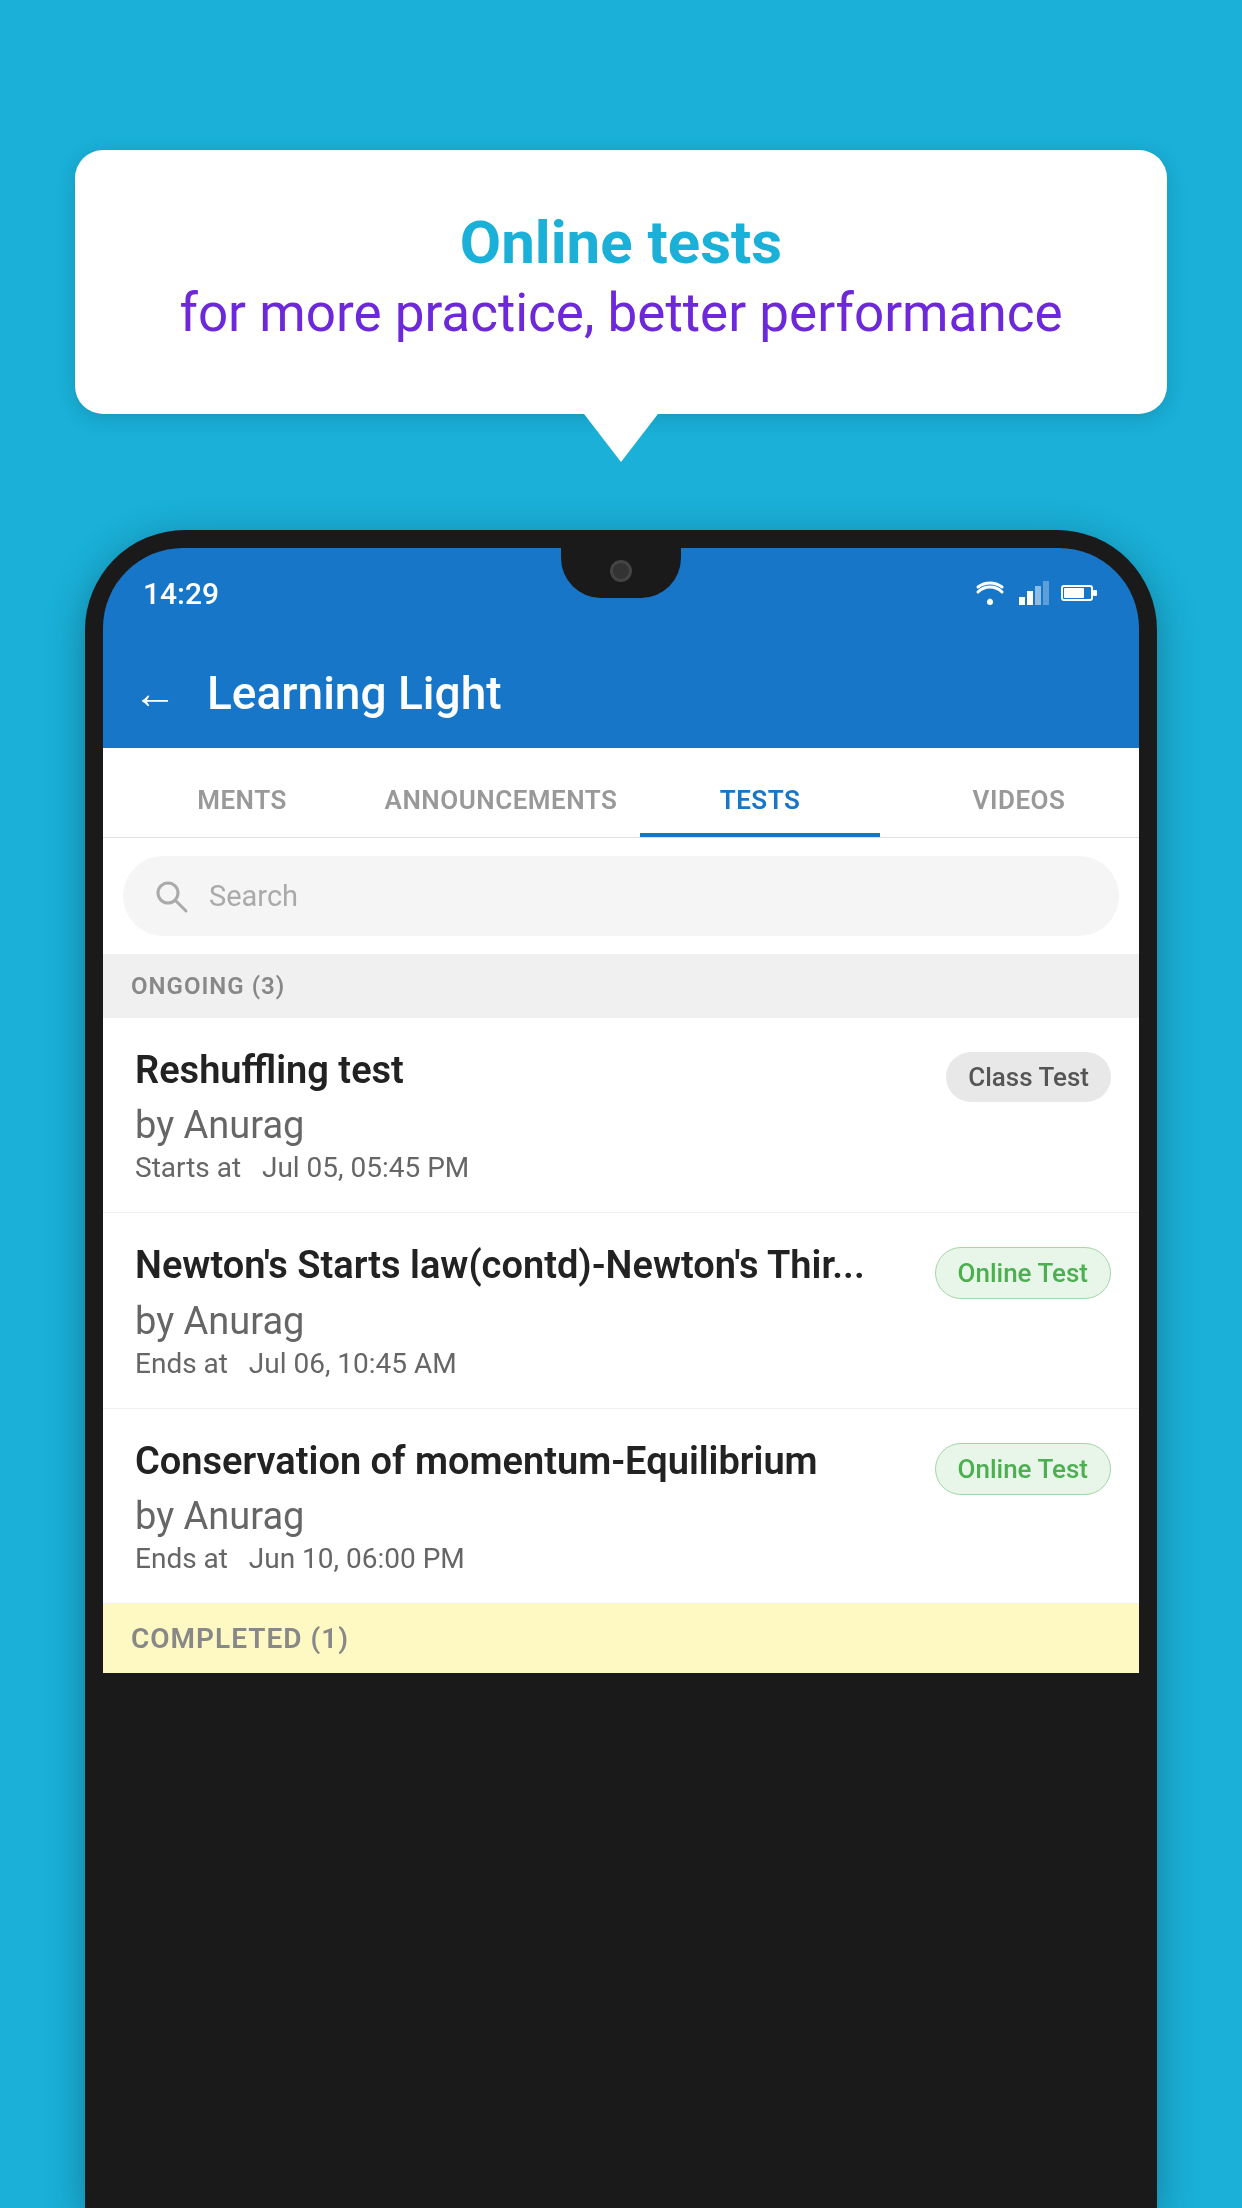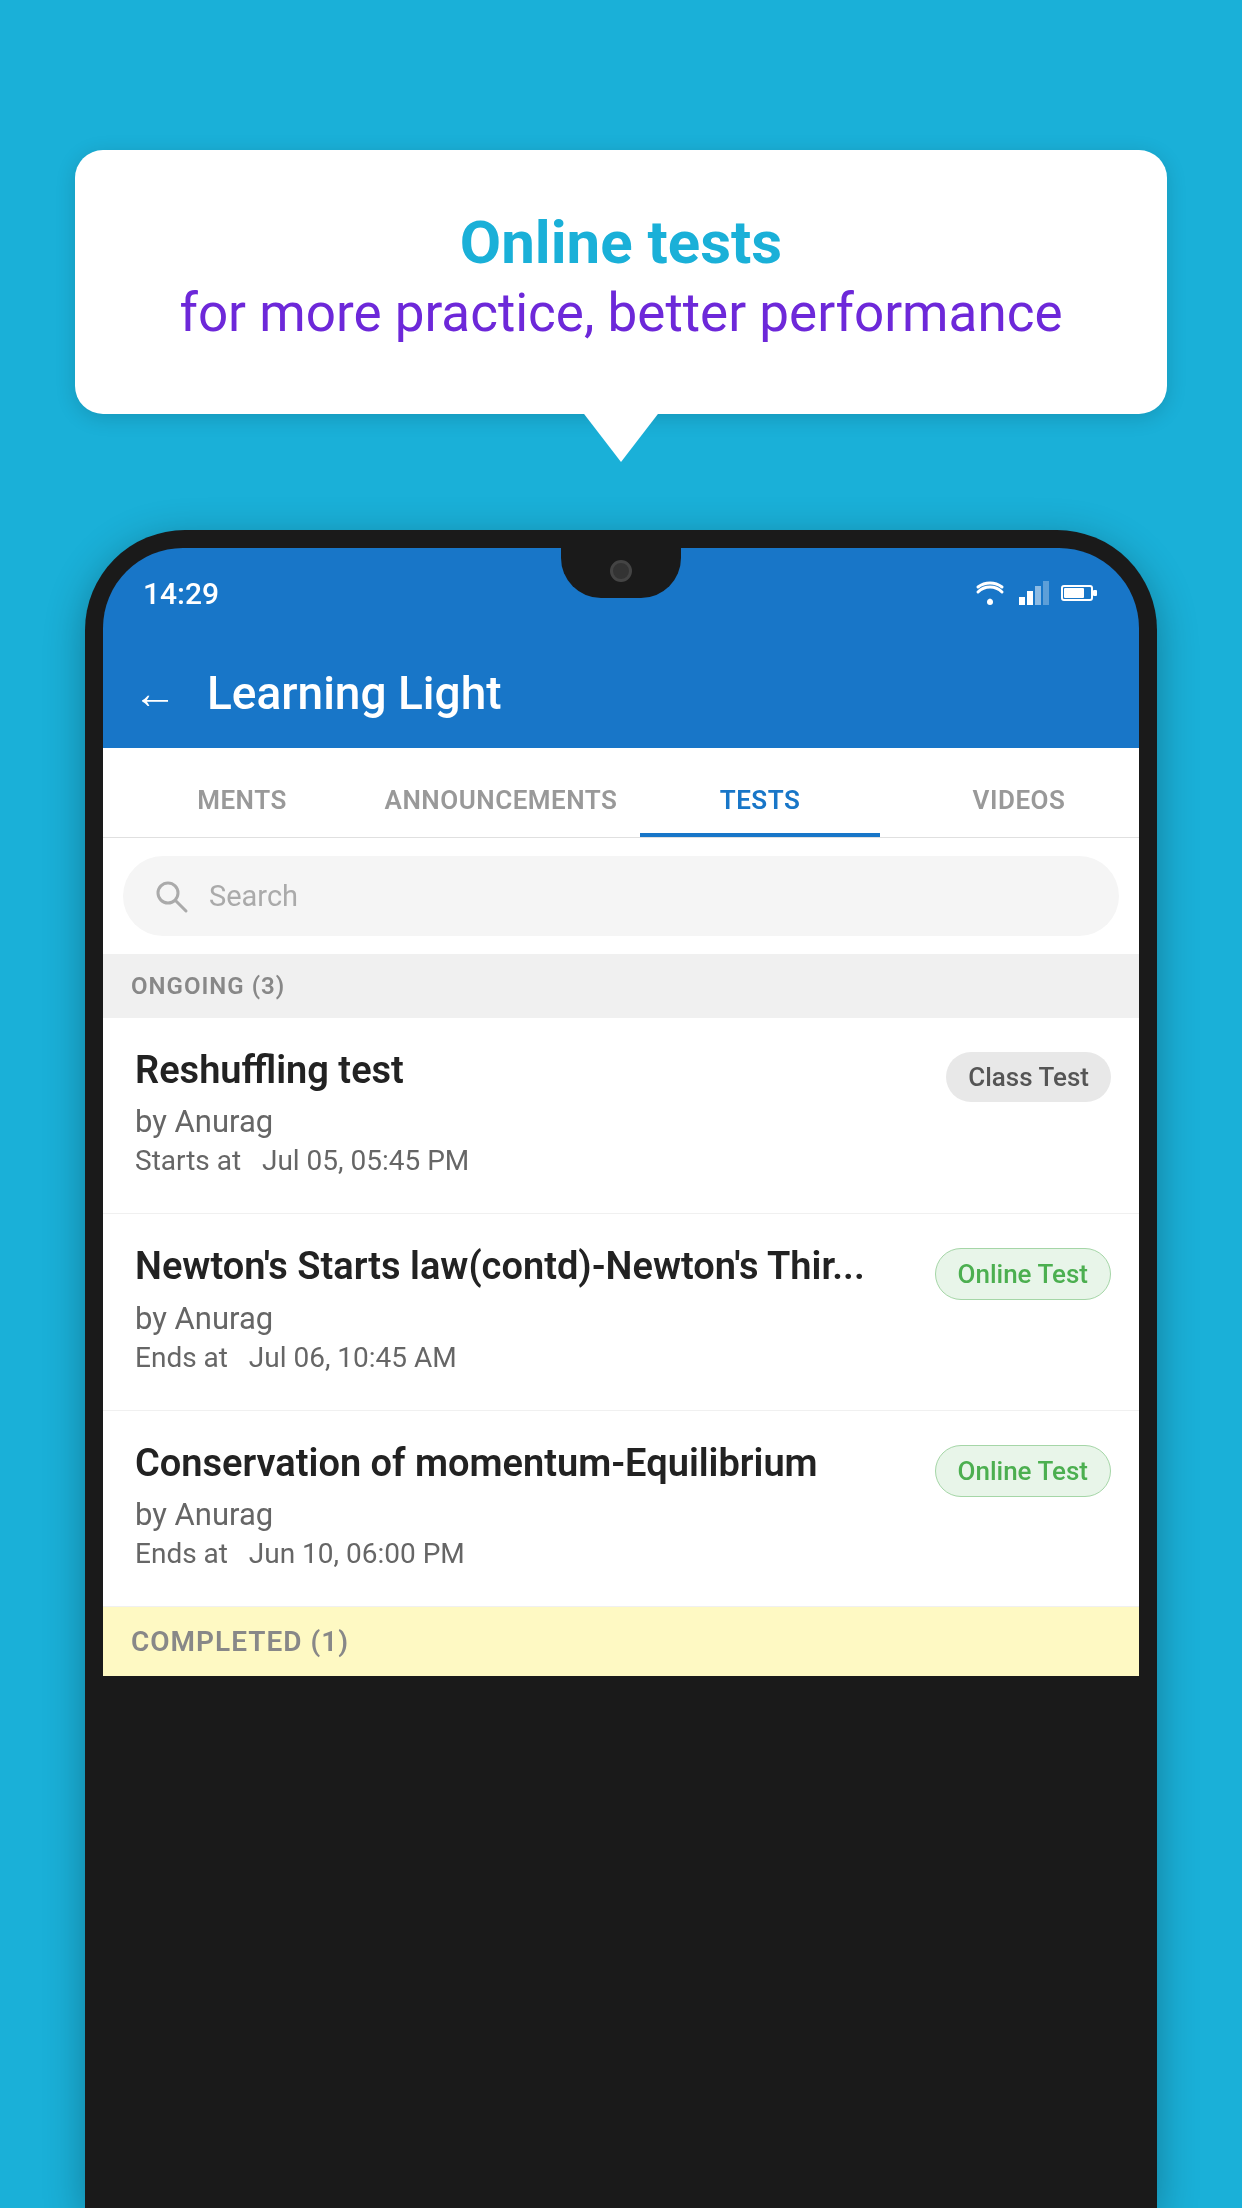--- a/index.html
+++ b/index.html
@@ -196,42 +196,42 @@
       font-weight: 600;
       letter-spacing: 1px;
     }
 
     
     .test-list {
       background: white;
     }
 
     .test-item {
-      padding: 28px 28px 36px 32px;
+      padding: 28px 28px 28px 32px;
       border-bottom: 1px solid #f0f0f0;
       display: flex;
       align-items: flex-start;
       justify-content: space-between;
     }
 
     .test-info {
       flex: 1;
       margin-right: 20px;
     }
 
     .test-name {
       font-size: 38px;
       font-weight: 600;
       color: #222;
       line-height: 1.3;
       margin-bottom: 8px;
     }
 
     .test-by {
-      font-size: 31px;
+      font-size: 38px;
       color: #666;
       margin-bottom: 4px;
     }
 
     .test-date {
       font-size: 28px;
       color: #666;
     }
 
     .test-badge {

